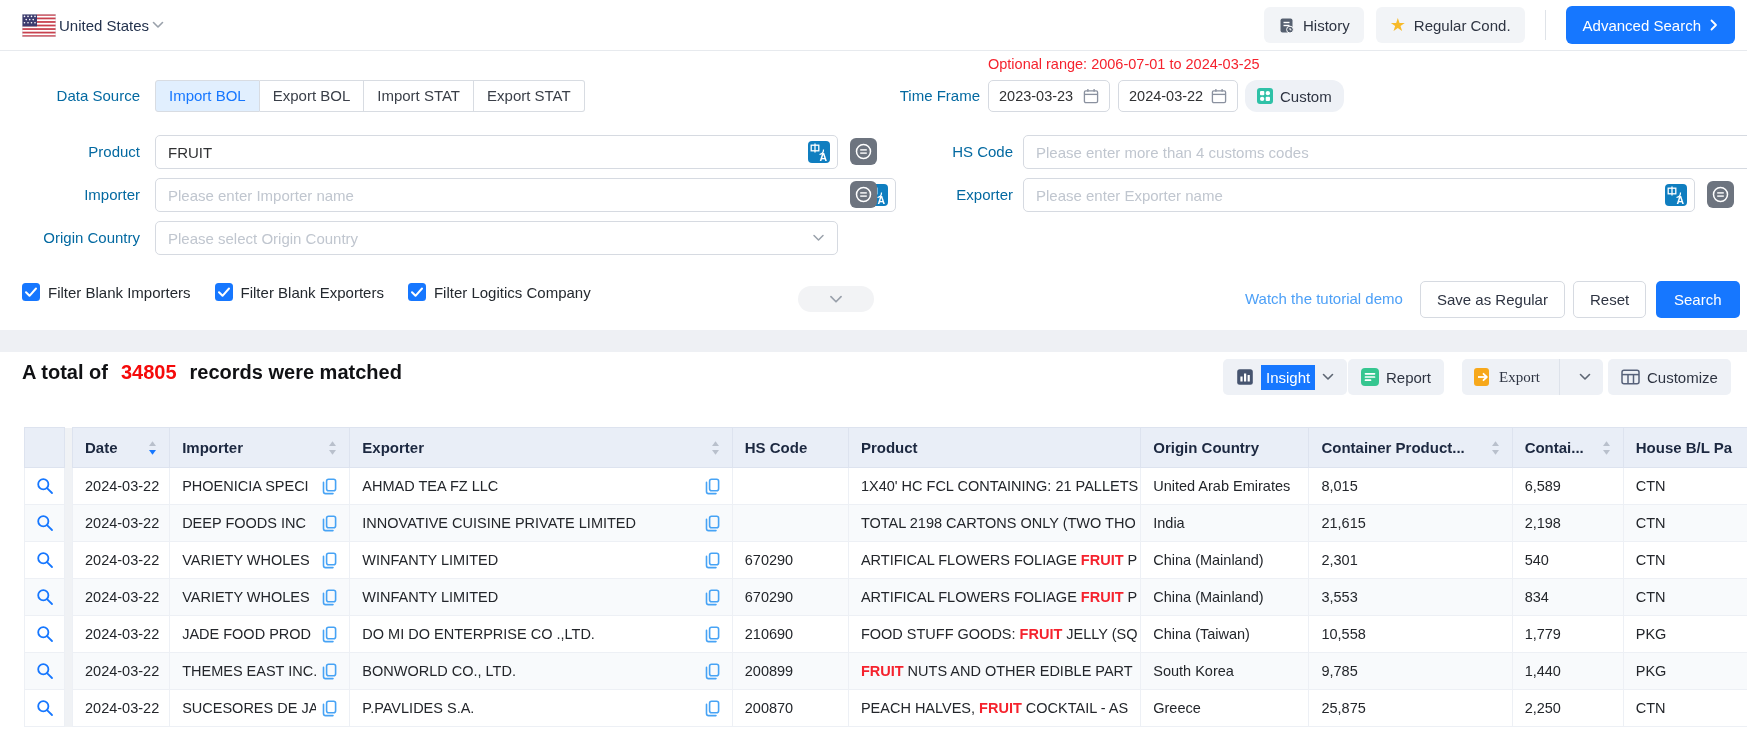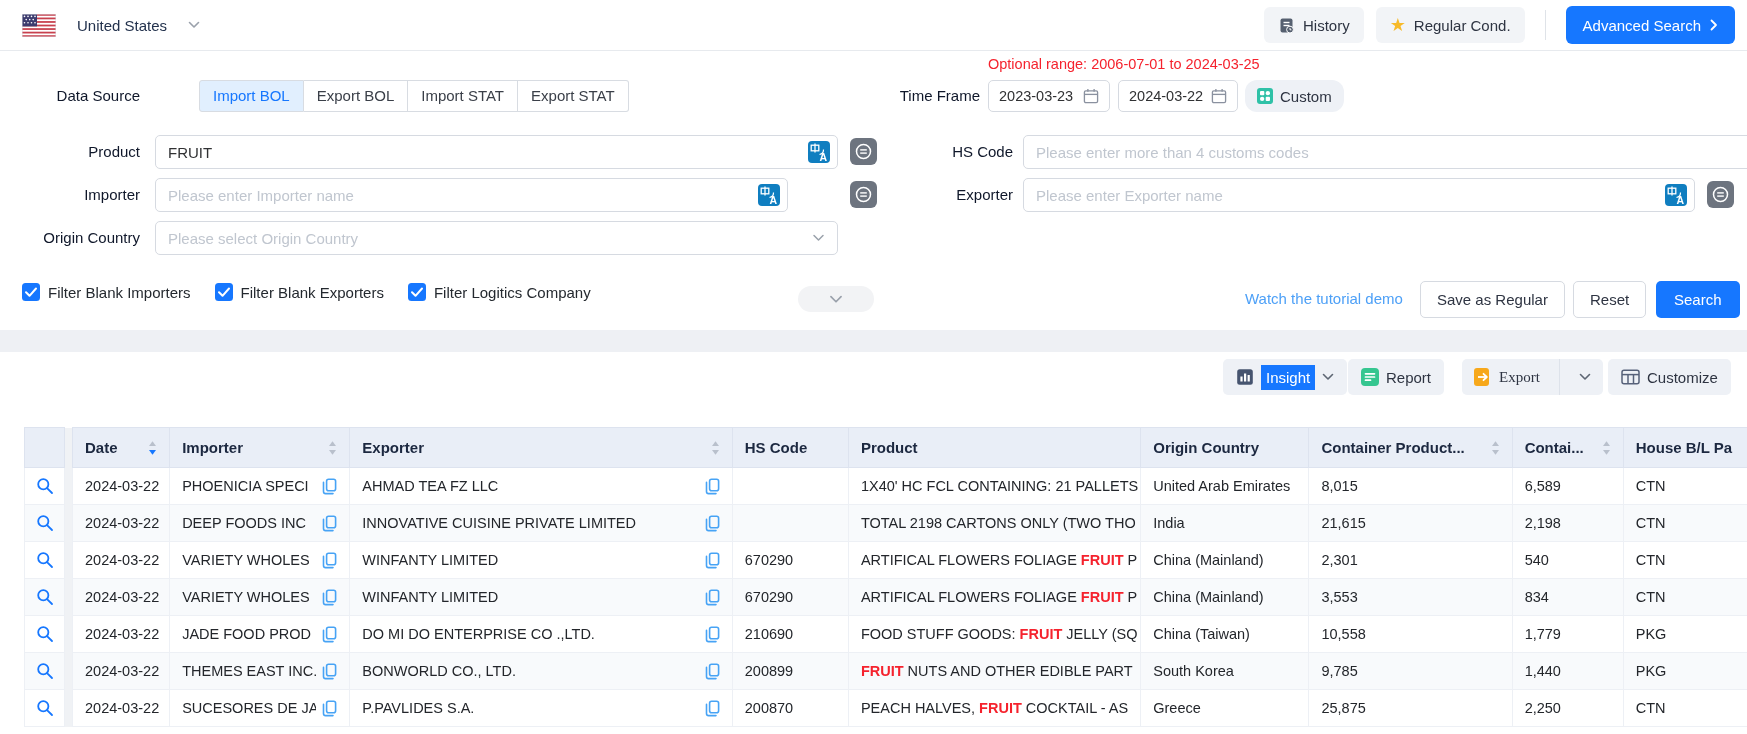--- a/index.html
+++ b/index.html
@@ -2,34 +2,34 @@
 <html><head>
 <meta charset="utf-8">
 <style>
   * { margin:0; padding:0; box-sizing:border-box; }
   html,body { width:1747px; height:734px; overflow:hidden; background:#fff;
     font-family:"Liberation Sans", sans-serif; color:#303133; }
 
   
   .topbar { height:51px; border-bottom:1px solid #e7eaee; display:flex;
     align-items:center; justify-content:space-between; padding:0 12px 0 22px; }
-  .tb-left { display:flex; align-items:center; gap:21px; }
+  .tb-left { display:flex; align-items:center; gap:3px; }
   .country { font-size:15px; color:#23324d; }
   .tb-right { display:flex; align-items:center; gap:12px; }
   .tb-btn { height:36px; background:#f2f4f7; border:none; border-radius:6px;
     display:flex; align-items:center; gap:8px; padding:0 14px; font-size:15px;
     color:#2e3442; cursor:pointer; font-family:inherit; }
   .vdiv { width:1px; height:30px; background:#dfe3e8; margin:0 8px; }
   .adv-btn { height:38px; background:#1677ff; color:#fff; border:none; border-radius:6px;
     font-size:15px; display:flex; align-items:center; gap:9px; padding:0 17px; cursor:pointer; font-family:inherit; }
 
   
   .form-section { position:relative; height:279px; background:#fff; }
   .abs { position:absolute; }
-  .flabel { font-size:15px; color:#0f172a; text-align:right; width:140px; line-height:34px; white-space:nowrap; }
+  .flabel { font-size:15px; color:#0369a1; text-align:right; width:140px; line-height:34px; white-space:nowrap; }
   .red-note { color:#f5222d; font-size:14.5px; white-space:nowrap; }
   .tabs { display:flex; }
   .tab { height:32px; line-height:30px; padding:0 13px; font-size:15px; color:#3a3f48;
     border:1px solid #d8dce2; border-left:none; background:#fff; cursor:pointer; white-space:nowrap; }
   .tab:first-child { border-left:1px solid #d8dce2; border-radius:3px 0 0 3px; }
   .tab:last-child { border-radius:0 3px 3px 0; }
   .tab.active { background:#e1effe; color:#1677ff; }
   .fieldwrap { position:absolute; }
   .inp { height:34px; width:100%; border:1px solid #d6dae1; border-radius:5px; font-size:15px;
     color:#303133; padding:0 40px 0 12px; font-family:inherit; outline:none; }
@@ -140,21 +140,21 @@
         <polyline points="1.5,1.5 6,6 1.5,10.5" fill="none" stroke="#fff" stroke-width="1.8" stroke-linecap="round" stroke-linejoin="round"></polyline>
       </svg>
     </button>
   </div>
 </header>
 
 <section class="form-section">
   <div class="abs red-note" style="left:988px; top:5px;">Optional range:  2006-07-01 to 2024-03-25</div>
 
   <div class="abs flabel" style="left:0; top:28px;">Data Source</div>
-  <div class="abs tabs" style="left:155px; top:29px;margin-left:44px;">
+  <div class="abs tabs" style="left:155px; top:29px;">
       <div class="tab active">Import BOL</div>
       <div class="tab">Export BOL</div>
       <div class="tab">Import STAT</div>
       <div class="tab">Export STAT</div>
     </div>
 
   <div class="abs flabel" style="left:840px; top:28px;">Time Frame</div>
   <div class="abs datebox" style="left:988px; top:29px; width:122px;">
     <span>2023-03-23</span>
     <svg width="16" height="16" viewBox="0 0 17 17">
@@ -205,21 +205,21 @@
       <line x1="10.2" y1="15.1" x2="16.8" y2="15.1" stroke="#fff" stroke-width="1.4"></line>
     </svg>
   </span>
 
   <div class="abs flabel" style="left:873px; top:84px;">HS Code</div>
   <div class="fieldwrap" style="left:1023px; top:84px; width:765px;">
     <input class="inp noico" placeholder="Please enter more than 4 customs codes" style="">
   </div>
 
   <div class="abs flabel" style="left:0; top:127px;">Importer</div>
-  <div class="fieldwrap" style="left:155px; top:127px; width:633px;">
+  <div class="fieldwrap" style="left:155px; top:127px; width:741px;">
     <input class="inp" placeholder="Please enter Importer name" style="">
     <span class="in-ico">
       <svg width="22" height="22" viewBox="0 0 22 22">
         <rect width="22" height="22" rx="4" fill="#0f7ec0"></rect>
         <rect x="3.2" y="4.2" width="7.6" height="5.6" fill="none" stroke="#fff" stroke-width="1.3"></rect>
         <line x1="7" y1="2.6" x2="7" y2="11.4" stroke="#fff" stroke-width="1.3"></line>
         <path d="M15.5 8.5 A5 5 0 0 1 11.5 13.5" fill="none" stroke="#fff" stroke-width="1.2"></path>
         <text x="11.5" y="19.5" font-size="10.5" font-weight="bold" fill="#fff" font-family="Liberation Sans, sans-serif">A</text>
       </svg>
     </span>
@@ -295,20 +295,25 @@
 
   <a class="abs link" style="left:1245px; top:239px;">Watch the tutorial demo</a>
   <button class="abs btn-plain" style="left:1420px; top:230px;">Save as Regular</button>
   <button class="abs btn-plain" style="left:1573px; top:230px;">Reset</button>
   <button class="abs btn-primary" style="left:1656px; top:230px;">Search</button>
 </section>
 
 <div class="band"></div>
 
 <section class="results">
+  <div class="abs summary" style="left:22px; top:9px;">
+    <span>A total of</span>
+    <span class="count">34805</span>
+    <span>records were matched</span>
+  </div>
 
   <button class="abs act-btn" style="left:1223px; top:7px;">
     <svg width="18" height="18" viewBox="0 0 18 18">
       <rect x="1.2" y="1.2" width="15.6" height="15.6" rx="2.5" fill="#46546f"></rect>
       <rect x="4.4" y="8.5" width="2.2" height="5" fill="#fff"></rect>
       <rect x="8" y="5.5" width="2.2" height="8" fill="#fff"></rect>
       <rect x="11.6" y="7" width="2.2" height="6.5" fill="#fff"></rect>
     </svg>
     <span class="insight-hl">Insight</span>
     <svg width="12" height="8" viewBox="0 0 12 8">

